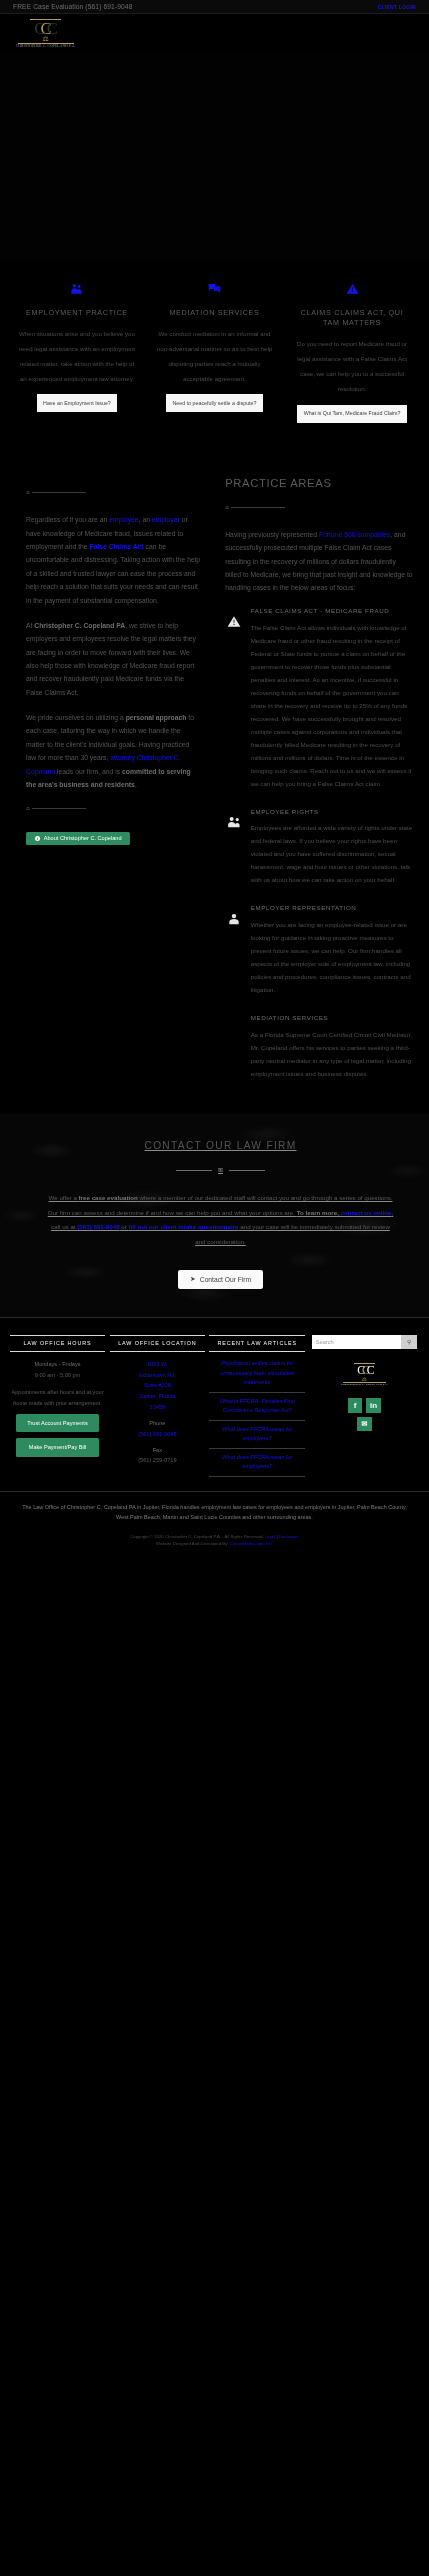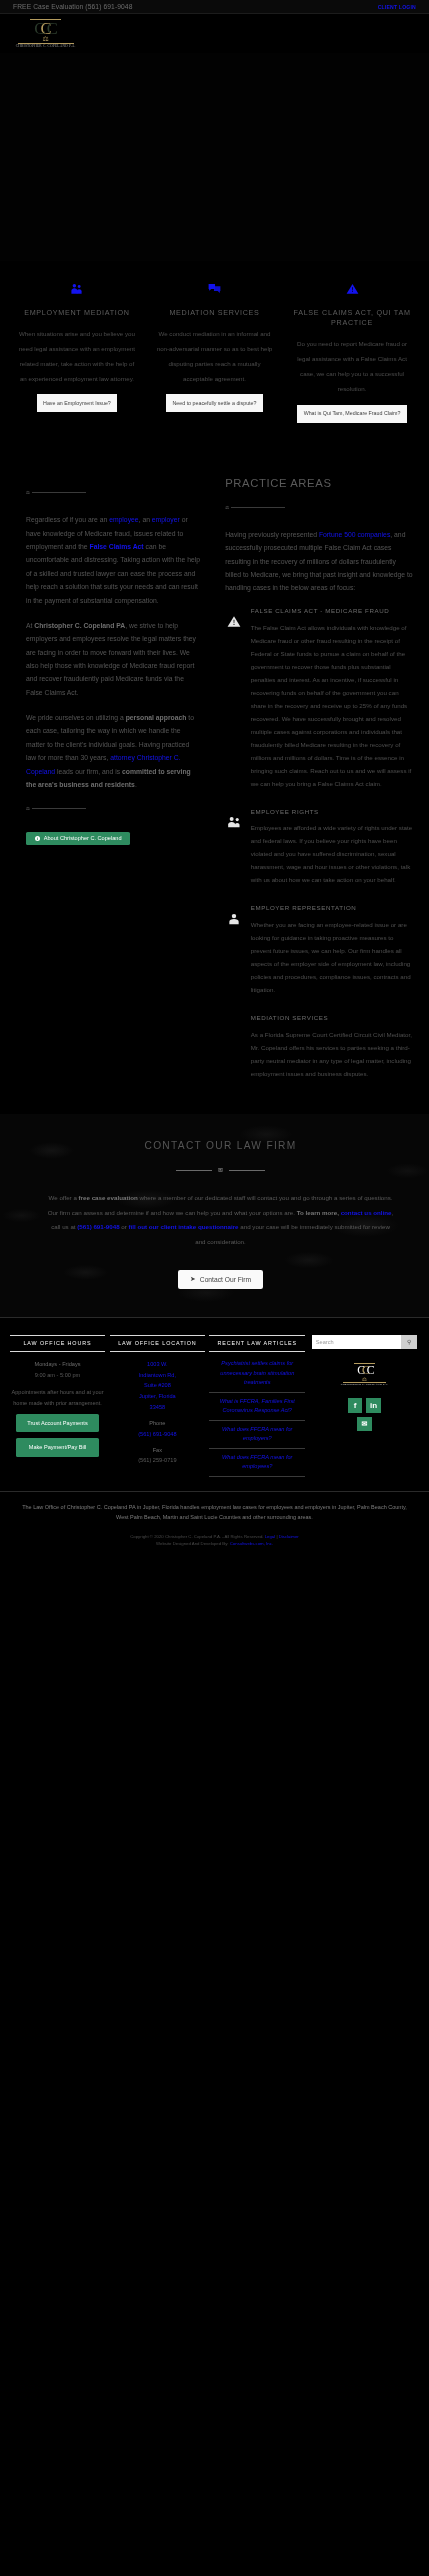--- a/index.html
+++ b/index.html
@@ -119,21 +119,21 @@
     background-image:
       radial-gradient(ellipse 32px 11.8px at 12% 18%, #131313 0%, transparent 70%),
       radial-gradient(ellipse 43px 14px at 34% 42%, #121212 0%, transparent 70%),
       radial-gradient(ellipse 38px 13px at 62% 10%, #111 0%, transparent 70%),
       radial-gradient(ellipse 48px 16px at 85% 55%, #131313 0%, transparent 70%),
       radial-gradient(ellipse 32px 10.7px at 20% 78%, #121212 0%, transparent 70%),
       radial-gradient(ellipse 40px 13.4px at 48% 88%, #111 0%, transparent 70%),
       radial-gradient(ellipse 35px 11.8px at 72% 72%, #121212 0%, transparent 70%),
       radial-gradient(ellipse 29.5px 10.7px at 95% 28%, #101010 0%, transparent 70%),
       radial-gradient(ellipse 27px 9.7px at 5% 50%, #101010 0%, transparent 70%);
-    padding: 26px 0 28px 12px; text-align: center;
+    padding: 26px 0 28px 12px; text-align: center; text-decoration: underline;
   }
   .contact h2 {
     font-size: 10.2px; letter-spacing: 1.3px; color: #555; font-weight: 300;
   }
   .contact-div { display: flex; align-items: center; justify-content: center; margin: 16px 0 18px 0; }
   .contact-div .cd-line { height: 0.5px; width: 36px; background: #6a6a6a; }
   .contact-div .cd-icon { margin: 0 6.4px; color: #9a9a9a; font-size: 5.9px; }
   .contact-copy {
     font-size: 6.2px; line-height: 14.5px; color: #5b5b5b; font-weight: 300;
     max-width: 376px; margin: 0 auto; padding: 0 13px;
@@ -242,21 +242,21 @@
     <div class="card-icon">
       <svg width="13" height="11.8" viewBox="0 0 24 22">
           <g fill="#1313ee">
         <circle cx="8" cy="5" r="3.2"></circle>
             <path d="M2.5 20v-5.5c0-3 2.6-4.7 5.5-4.7s5.5 1.7 5.5 4.7V20z"></path>
         <circle cx="17" cy="6.5" r="2.6"></circle>
             <path d="M12.5 20v-4.4c0-2.4 2.1-3.8 4.5-3.8s4.5 1.4 4.5 3.8V20z"></path>
       </g>
         </svg>
     </div>
-    <div class="card-title">EMPLOYMENT MEDIATION</div>
+    <div class="card-title">EMPLOYMENT PRACTICE</div>
     <div class="card-text">When situations arise and you believe you need legal assistance with an employment related matter, take action with the help of an experienced employment law attorney.</div>
     <button class="card-btn">Have an Employment Issue?</button>
   </div>
 
   <div class="card">
     <div class="card-icon">
       <svg width="13" height="11.8" viewBox="0 0 24 22">
           <g fill="#1313ee">
         <path d="M1 2h12v9H6l-4 3.5V11H1z"></path>
             <path d="M11 6h12v9h-1v3.5L18 15h-7z" opacity=".85"></path>
@@ -268,21 +268,21 @@
     <button class="card-btn">Need to peacefully settle a dispute?</button>
   </div>
 
   <div class="card">
     <div class="card-icon">
       <svg width="13" height="11.8" viewBox="0 0 24 22">
           <path fill="#1313ee" d="M12 2L23 20H1z"></path>
           <path fill="#000" d="M11.2 8h1.6l-.3 6h-1zM11.2 15.4h1.6V17h-1.6z"></path>
         </svg>
     </div>
-    <div class="card-title">FALSE CLAIMS ACT, QUI TAM PRACTICE</div>
+    <div class="card-title">CLAIMS CLAIMS ACT, QUI TAM MATTERS</div>
     <div class="card-text">Do you need to report Medicare fraud or legal assistance with a False Claims Act case, we can help you to a successful resolution.</div>
     <button class="card-btn">What is Qui Tam, Medicare Fraud Claim?</button>
   </div>
 
 </div>
 
 <div class="main2">
 
   <div class="col-left">
     <div class="divider">

